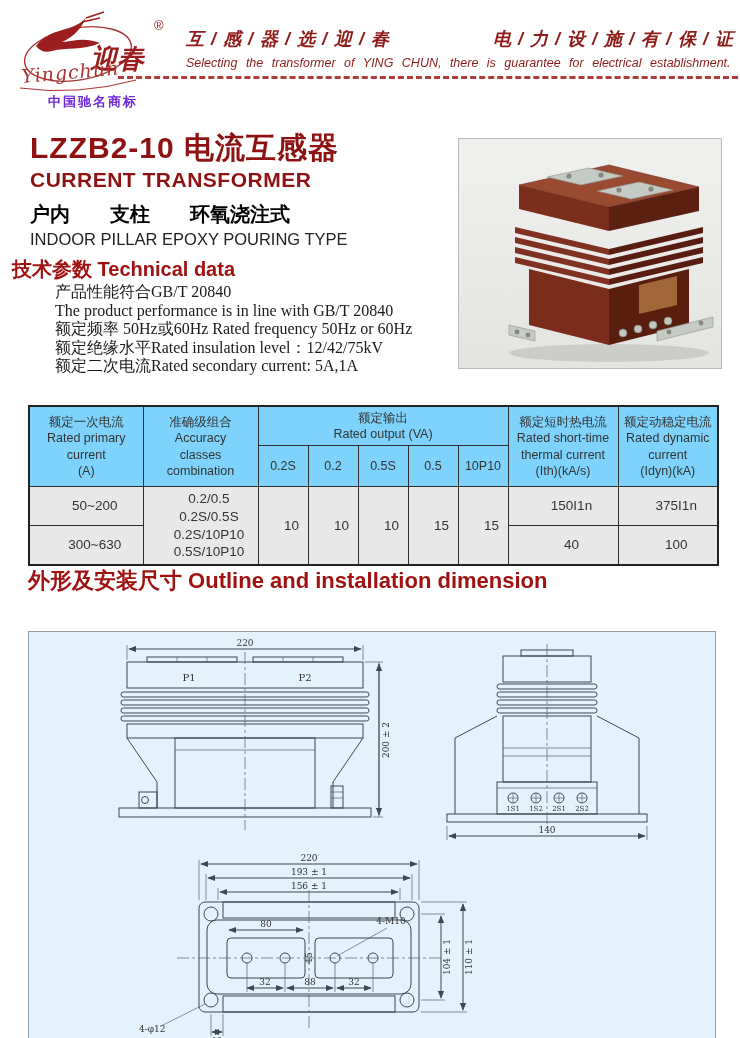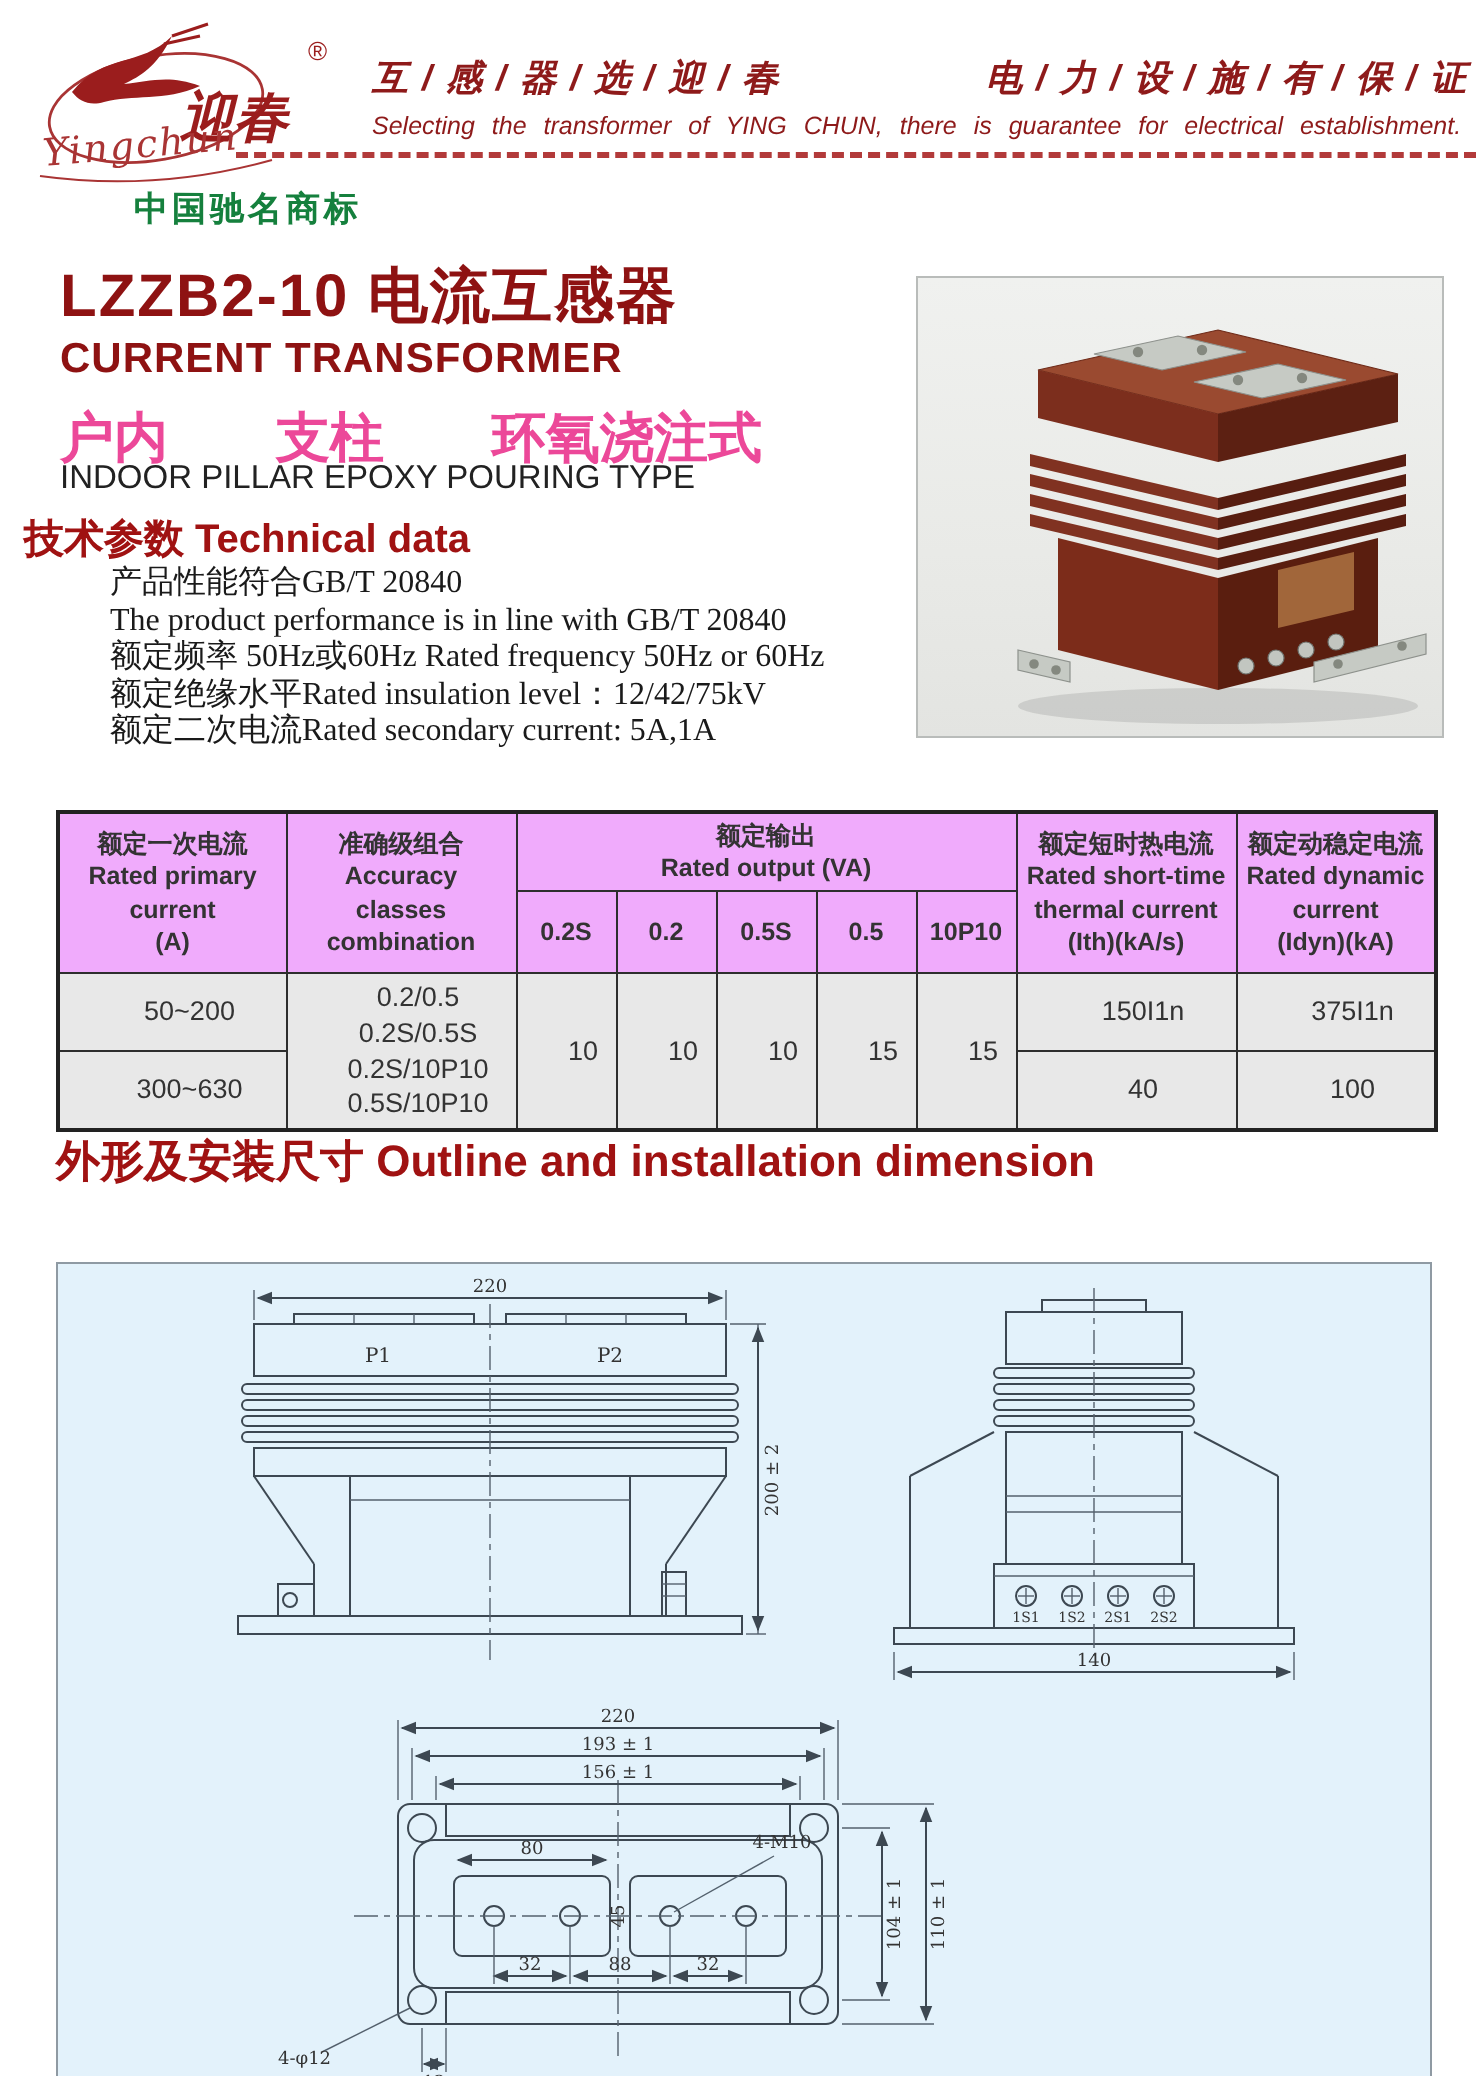--- a/index.html
+++ b/index.html
@@ -1,51 +1,51 @@
 <!DOCTYPE html>
 <html><head>
 <meta charset="utf-8">
 <style>
   html,body{margin:0;padding:0;background:#fff;}
   body{font-family:"Liberation Sans",sans-serif;}
   .page{position:relative;width:740px;height:1038px;background:#fff;overflow:hidden;}
 
   
   .logo-svg{position:absolute;left:16px;top:10px;}
-  .badge{position:absolute;left:67px;top:93px;font-size:17px;font-weight:bold;color:#15803d;letter-spacing:2px;}
+  .badge{position:absolute;left:48px;top:93px;font-size:13px;font-weight:bold;color:#6d28d9;letter-spacing:2px;}
   .slogan-cn{position:absolute;left:186px;top:27px;width:548px;display:flex;justify-content:space-between;
              font-size:18px;font-weight:bold;font-style:italic;color:#8e1a1a;letter-spacing:1px;white-space:nowrap;}
   .slogan-en{position:absolute;left:186px;top:56px;width:548px;font-size:12.5px;font-style:italic;color:#8e1a1a;
              word-spacing:5px;white-space:nowrap;}
   .dash-line{position:absolute;left:118px;top:76px;width:620px;border-top:3px dashed #b23a3a;}
 
   
   .model{position:absolute;left:30px;top:128px;font-size:30px;font-weight:bold;color:#8e1212;letter-spacing:1px;}
   .model-en{position:absolute;left:30px;top:168px;font-size:21px;font-weight:600;color:#8e1212;letter-spacing:.5px;}
-  .type-cn{position:absolute;left:30px;top:201px;font-size:27px;font-weight:bold;color:#ec4899;
+  .type-cn{position:absolute;left:30px;top:201px;font-size:20px;font-weight:bold;color:#000000;
            font-family:"Liberation Serif",serif;}
   .type-en{position:absolute;left:30px;top:230px;font-size:16.5px;color:#222;}
 
   
   .tech-heading{position:absolute;left:12px;top:256px;font-size:20px;font-weight:bold;color:#a01212;}
   .tech-lines{position:absolute;left:55px;top:283px;width:400px;font-family:"Liberation Serif",serif;
               font-size:16px;color:#1a1a1a;line-height:18.5px;}
   .tech-lines div{white-space:nowrap;}
 
   
   .photo{position:absolute;left:458px;top:138px;width:262px;height:229px;border:1px solid #b9bcba;
          background:linear-gradient(180deg,#f0f1ef 0%,#e9eae7 60%,#e3e4e1 100%);}
 
   
   .spec-table{position:absolute;left:28px;top:405px;border-collapse:collapse;table-layout:fixed;
               font-family:"Liberation Sans",sans-serif;}
   .spec-table th,.spec-table td{border:1px solid #2e2e2e;text-align:center;vertical-align:middle;
               white-space:pre-line;padding:0 2px;}
   .spec-table{border:2px solid #222;}
-  .spec-table th{background:#f0abfc;font-weight:bold;font-size:12.5px;color:#333;line-height:1.3;margin-left:44px;}
+  .spec-table th{background:#7dd3fc;font-weight:normal;font-size:12.5px;color:#333;line-height:1.3;margin-left:44px;}
   .spec-table td{background:#e8e8e8;font-size:13.5px;color:#333;line-height:1.3;padding-left:19px;}
   .spec-table tr.h1 th{height:38px;}
   .spec-table tr.h2 th{height:40px;}
   .spec-table tr.d td{height:38px;}
 
   
   .outline-heading{position:absolute;left:28px;top:566px;font-size:22px;font-weight:bold;color:#a01212;text-align:center;}
   .panel{position:absolute;left:28px;top:599px;width:688px;height:421px;background:#e3f2fb;
          border:1px solid #8f9aa3;box-sizing:border-box;margin-top:32px;}
   .dwg{position:absolute;}

